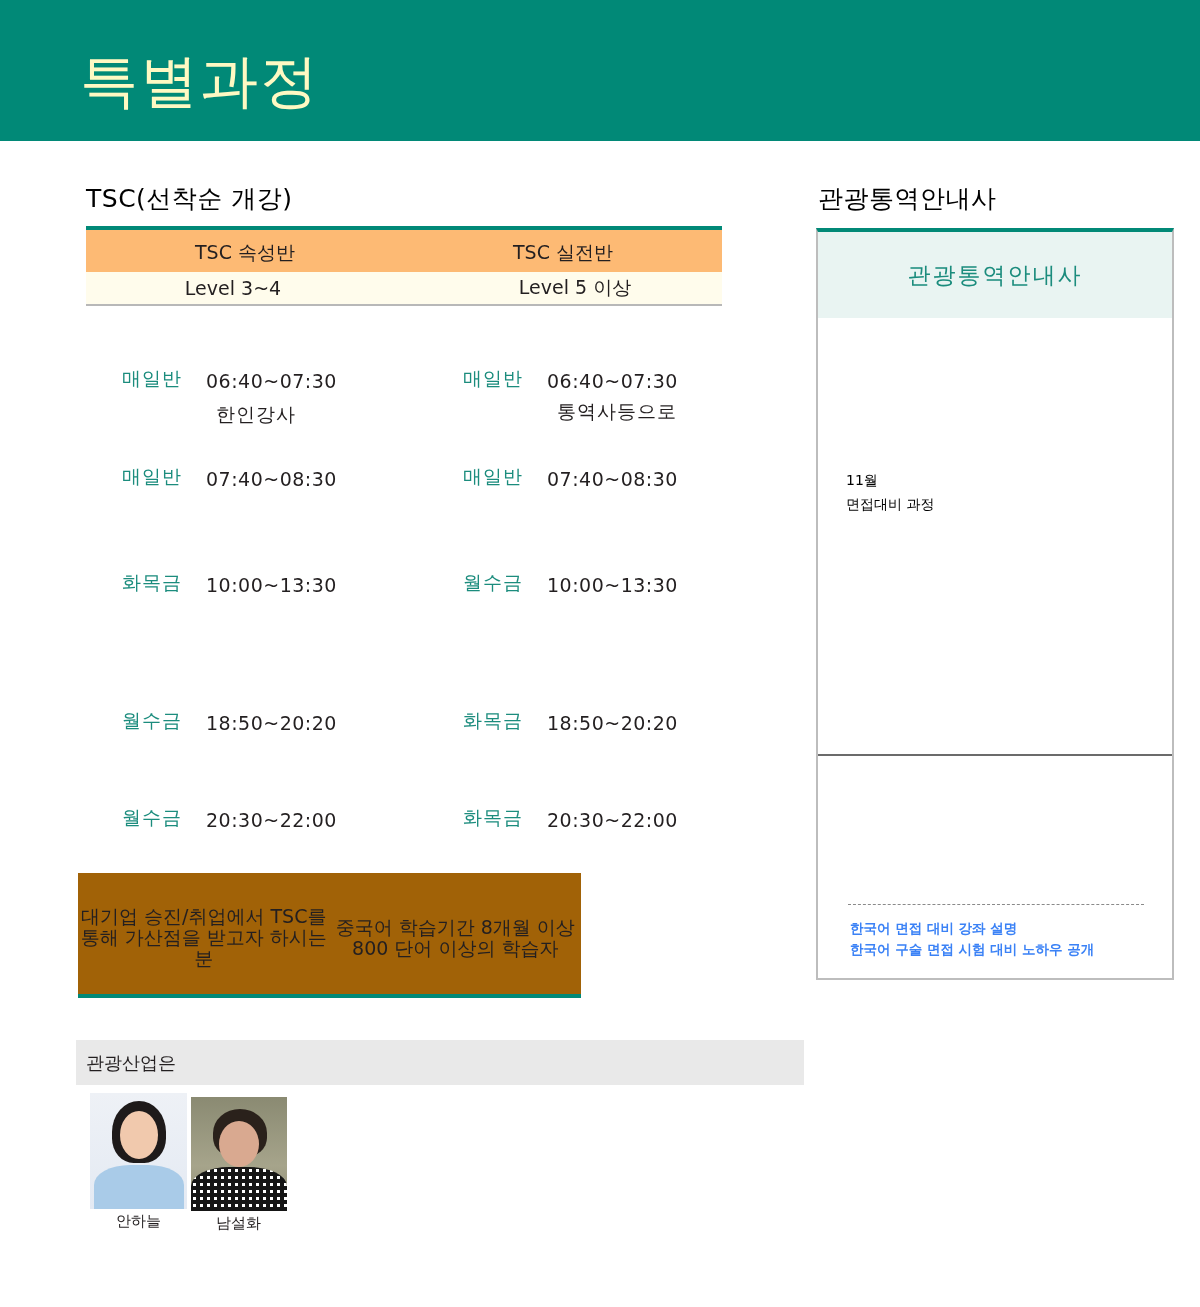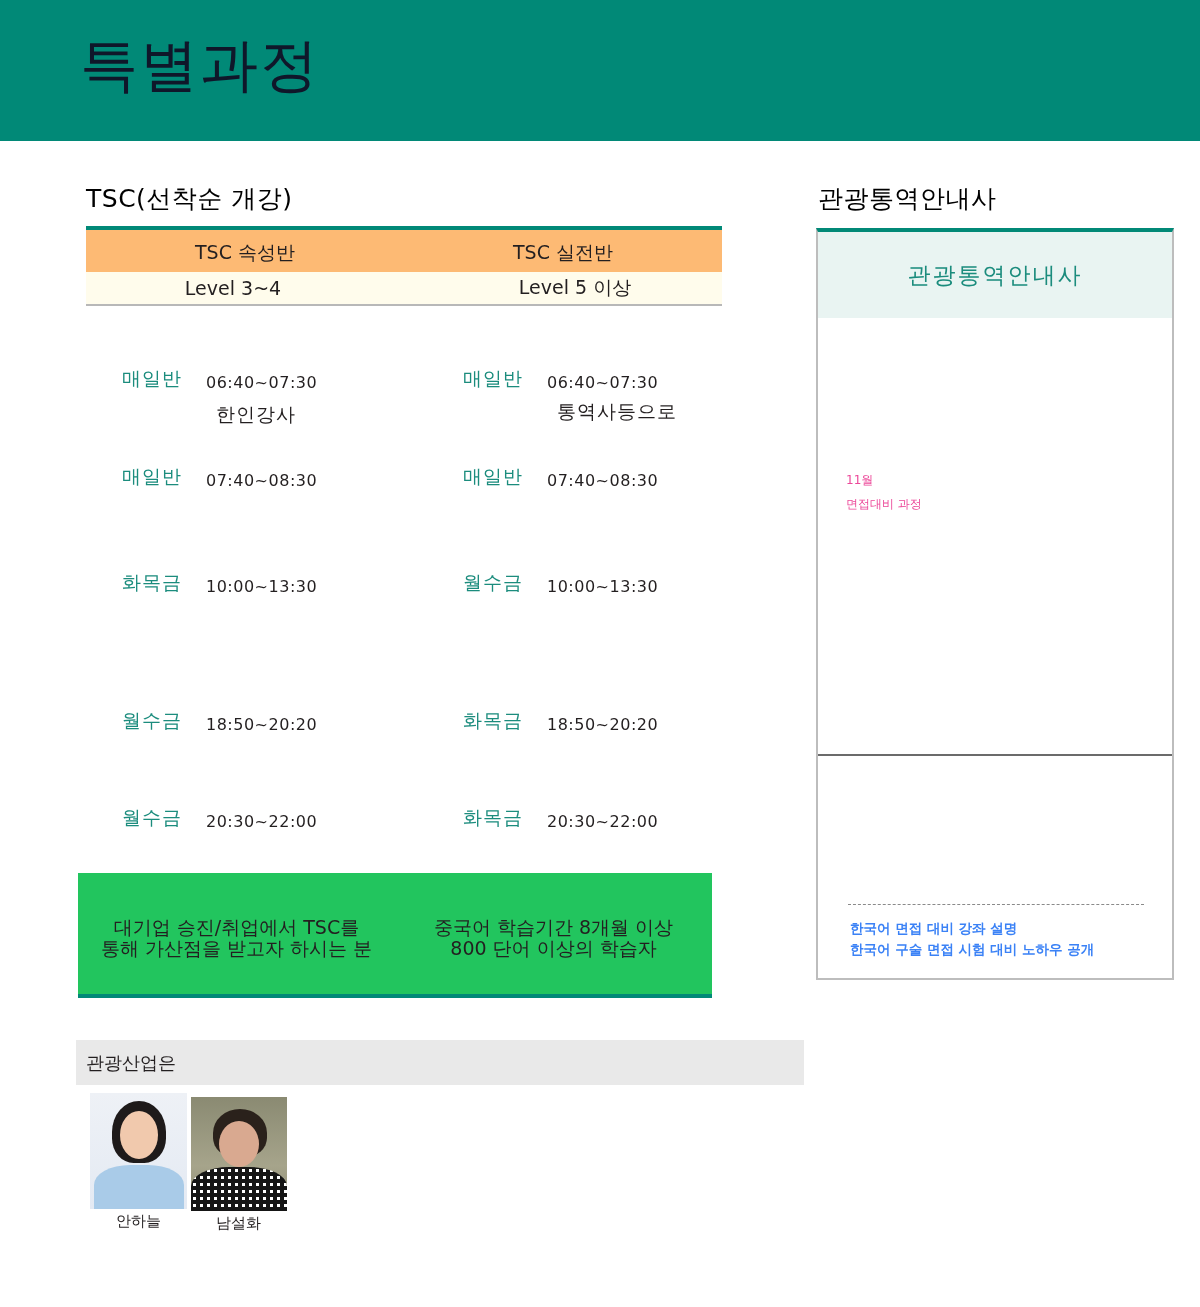--- a/index.html
+++ b/index.html
@@ -1,46 +1,46 @@
 <!DOCTYPE html>
 <html><head>
 <meta charset="utf-8">
 <style>
   * { margin: 0; padding: 0; box-sizing: border-box; }
   html, body { width: 1200px; height: 1307px; background: #ffffff; overflow: hidden; }
   body { position: relative; font-family: "DejaVu Sans", "Liberation Sans", sans-serif; color: #231f20; }
 
   .banner { position: absolute; left: 0; top: 0; width: 1200px; height: 141px; background: #018977; }
-  .banner-title { position: absolute; left: 80px; top: 36px; font-size: 58px; color: #0f172a; letter-spacing: 2px; font-weight: normal; line-height: 1; }
+  .banner-title { position: absolute; left: 80px; top: 52px; font-size: 58px; color: #fef9c3; letter-spacing: 2px; font-weight: normal; line-height: 1; }
 
   .section-title { position: absolute; font-size: 25px; color: #000000; font-weight: normal; line-height: 1; letter-spacing: 0.5px; }
   .tsc-title { left: 86px; top: 186px; }
   .guide-title { left: 818px; top: 186px; }
 
   
   .tsc-head { position: absolute; left: 86px; top: 226px; width: 636px; border-top: 4px solid #018977; }
   .tsc-head-row { display: flex; height: 42px; background: #fdba74; }
   .tsc-level-row { display: flex; height: 34px; background: #fffcec; border-bottom: 2px solid #b8b8b8; gap: 48px; }
   .tsc-head-row .cell, .tsc-level-row .cell { flex: 1; display: flex; align-items: center; justify-content: center; font-size: 19px; color: #231f20; }
   .tsc-head-row .cell { padding-top: 4px; }
 
   
   .sched { position: absolute; display: flex; align-items: flex-end; }
   .sched .days { font-size: 19px; color: #1b8c7d; width: 84px; padding-top: 10px; letter-spacing: 1px; }
-  .sched .time { font-size: 16px; color: #231f20; letter-spacing: 0.5px; }
+  .sched .time { font-size: 19px; color: #231f20; letter-spacing: 0.5px; }
   .teacher-note { position: absolute; font-size: 19px; color: #231f20; letter-spacing: 1px; }
 
   
-  .target-box { position: absolute; left: 78px; top: 873px; width: 634px; height: 125px; background: #22c55e; border-bottom: 4px solid #018977; display: flex; }
+  .target-box { position: absolute; left: 78px; top: 873px; width: 503px; height: 125px; background: #a16207; border-bottom: 4px solid #018977; display: flex; }
   .target-box .col { flex: 1; display: flex; flex-direction: column; justify-content: center; align-items: center; font-size: 19px; line-height: 21px; color: #231f20; text-align: center; padding-top: 8px; }
 
   
   .guide-card { position: absolute; left: 816px; top: 228px; width: 358px; height: 752px; border: 2px solid #bdbdbd; border-top: 4px solid #018977; background: #ffffff; }
   .guide-card-head { height: 86px; background: #e9f4f2; display: flex; align-items: center; justify-content: center; font-size: 23px; color: #1b8c7d; letter-spacing: 2px; }
-  .guide-course { position: absolute; left: 28px; top: 236px; font-size: 12px; line-height: 24px; color: #ec4899; }
+  .guide-course { position: absolute; left: 28px; top: 236px; font-size: 14px; line-height: 24px; color: #000000; }
   .guide-divider { position: absolute; left: 0; top: 522px; width: 100%; height: 0; border-top: 2px solid #6b6b6b; }
   .guide-desc { position: absolute; left: 28px; top: 548px; font-size: 13.5px; line-height: 19.8px; color: #333333; white-space: nowrap; }
   .dotted { position: absolute; left: 30px; top: 672px; width: 296px; border-top: 1px dashed #8a8a8a; }
   .guide-points { position: absolute; left: 32px; top: 686px; font-size: 13.5px; line-height: 21px; color: #3b82f6; font-weight: bold; }
 
   
   .inst-bar { position: absolute; left: 76px; top: 1040px; width: 728px; height: 45px; background: #e9e9e9; display: flex; align-items: center; padding-left: 10px; font-size: 18px; color: #231f20; }
   .photo { position: absolute; }
   .photo1 { left: 90px; top: 1093px; width: 97px; height: 116px; background: linear-gradient(180deg, #eef1f6 0%, #e4eaf3 100%); overflow: hidden; }
   .photo2 { left: 191px; top: 1097px; width: 96px; height: 114px; background: linear-gradient(180deg, #8a8a72 0%, #a6a48b 60%, #8f8d76 100%); overflow: hidden; }

